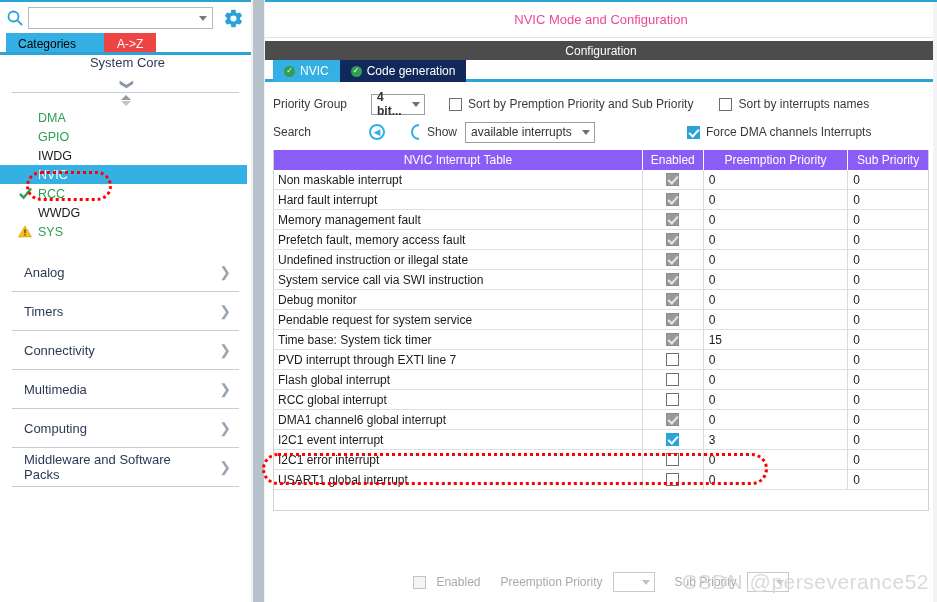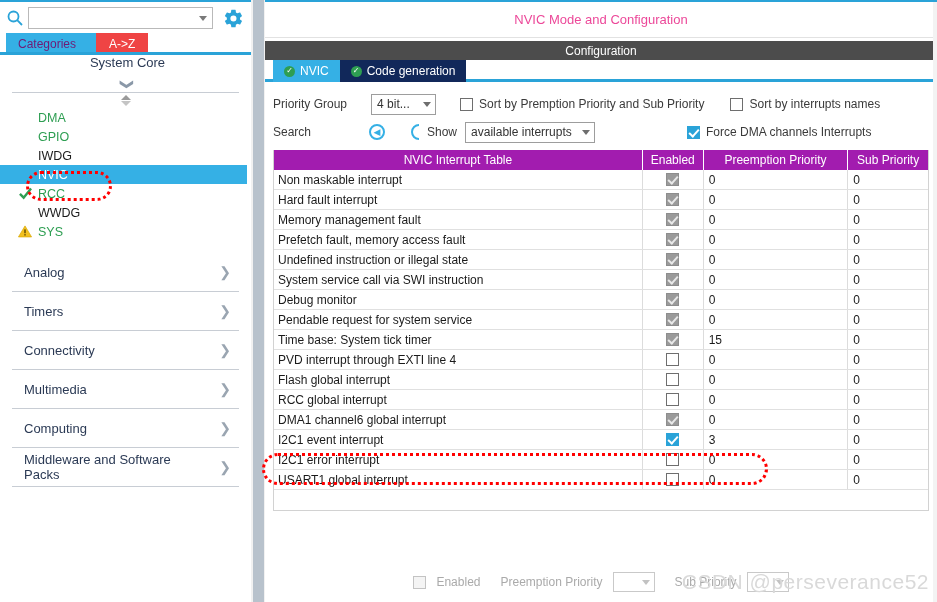--- a/index.html
+++ b/index.html
@@ -67,23 +67,23 @@
 
   .tabs-row {
     display: flex;
     height: 22px;
     padding-left: 6px;
     background: #fff;
     border-bottom: 3px solid #2aa3d8;
   }
   .tab-cat {
     background: #35b0e5;
-    color: #701a75;
+    color: #000000;
     font-size: 12px;
-    padding: 3px 20px 2px 12px;
+    padding: 3px 28px 2px 12px;
     line-height: 16px;
   }
   .tab-az {
     background: #ef4444;
     color: #fff;
     font-size: 12px;
     padding: 3px 13px 2px 13px;
     line-height: 16px;
   }
 
@@ -310,21 +310,21 @@
   }
 
   
   .tbl {
     margin: 4px 8px 0 8px;
     border: 1px solid #d2d2d2;
     border-top: none;
   }
   .tbl-head {
     display: flex;
-    background: #a21caf;
+    background: #8b5cf6;
     height: 20px;
   }
   .tbl-head > div {
     color: #ffffff;
     font-size: 12px;
     display: flex; align-items: center; justify-content: center;
     border-right: 1px solid #ffffff;
   }
   .tbl-head > div:last-child { border-right: none; }
   .c-name { width: 370px; }
@@ -527,21 +527,21 @@
       <div class="cfg-tab inactive">
         <span class="ok-dot">✓</span>
         <span>Code generation</span>
       </div>
     </div>
 
     <div class="opts">
 
       <div class="opt-line">
         <span class="lbl" style="margin-right:24px;">Priority Group</span>
-        <span class="sel" style="width:65px;justify-content:space-between;">
+        <span class="sel" style="width:54px;justify-content:center;font-weight:bold;">
           <span>4 bit...</span>
           <span class="caret-dn"></span>
         </span>
         <span class="cb" style="margin-left:24px;"></span>
         <span class="lbl" style="margin-left:6px;">Sort by Premption Priority and Sub Priority</span>
         <span class="cb" style="margin-left:26px;"></span>
         <span class="lbl" style="margin-left:6px;">Sort by interrupts names</span>
       </div>
 
       <div class="opt-line">
@@ -633,21 +633,21 @@
       </div>
       <div class="tbl-row">
         <div class="c-name">Time base: System tick timer</div>
         <div class="c-en">
             <span class="cb checked-gray"></span>
           </div>
         <div class="c-pre">15</div>
         <div class="c-sub">0</div>
       </div>
       <div class="tbl-row">
-        <div class="c-name">PVD interrupt through EXTI line 4</div>
+        <div class="c-name">PVD interrupt through EXTI line 7</div>
         <div class="c-en">
             <span class="cb"></span>
           </div>
         <div class="c-pre">0</div>
         <div class="c-sub">0</div>
       </div>
       <div class="tbl-row">
         <div class="c-name">Flash global interrupt</div>
         <div class="c-en">
             <span class="cb"></span>

